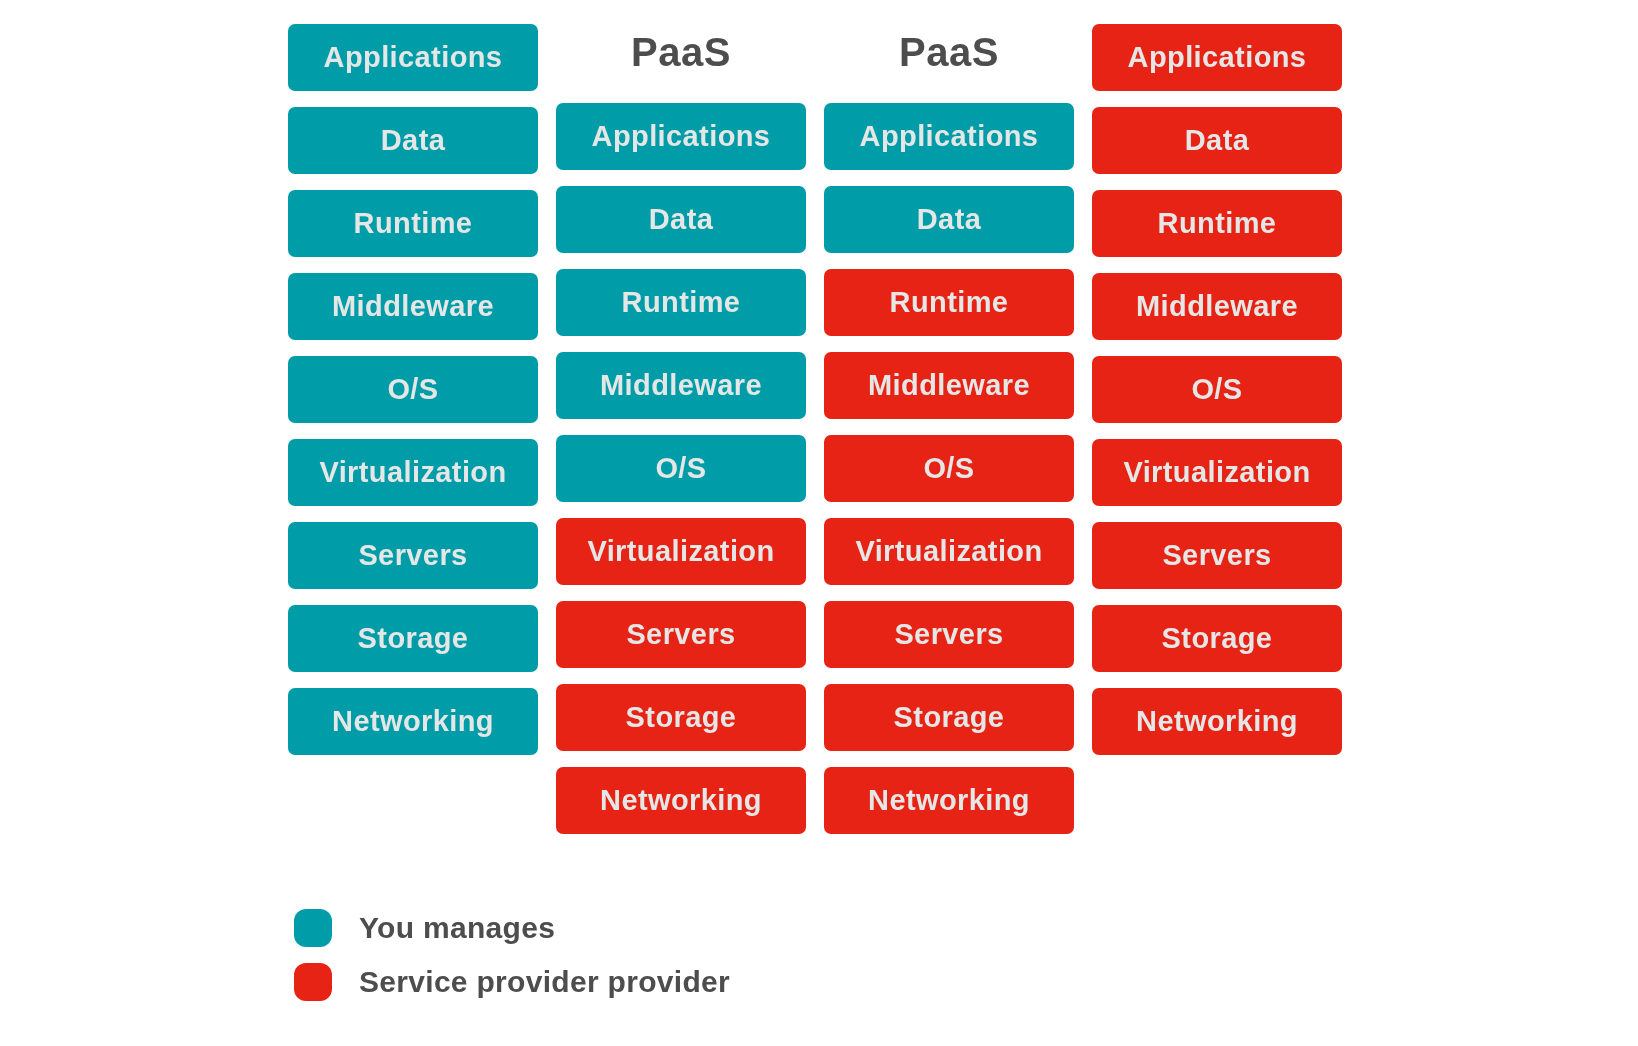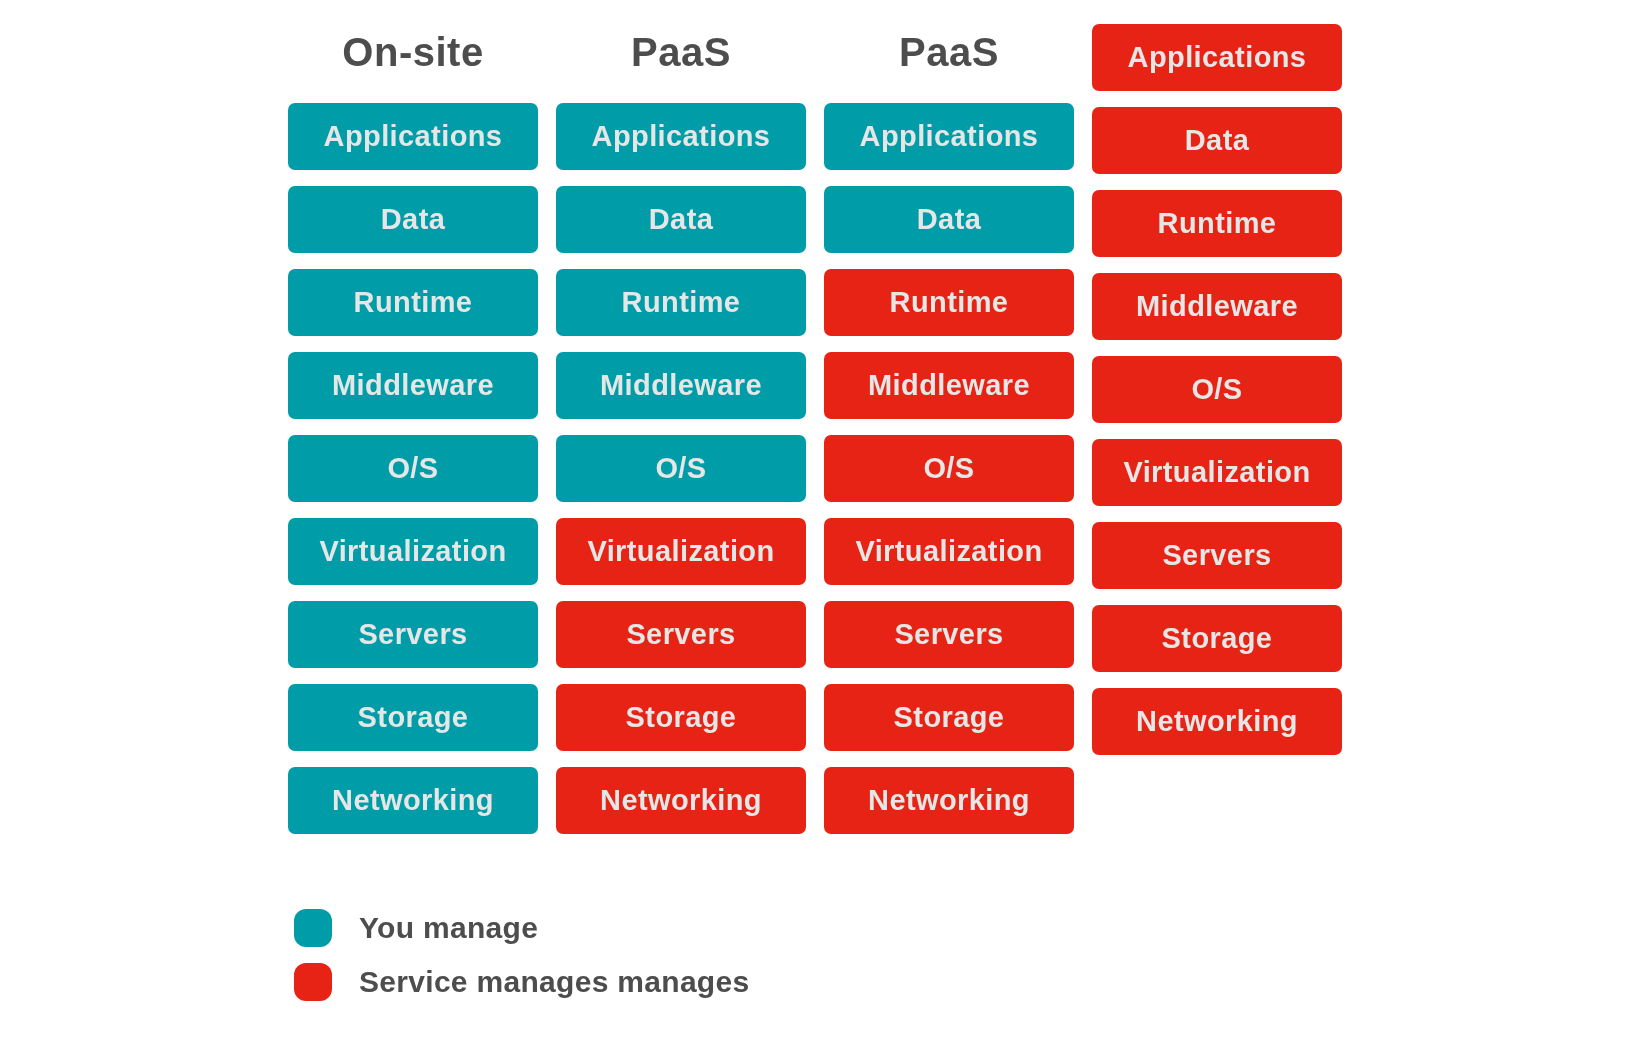--- a/index.html
+++ b/index.html
@@ -85,21 +85,20 @@
     letter-spacing: 0.3px;
   }
 </style>
 </head>
 <body>
 
 <div class="canvas">
 
   <div class="grid">
       <div class="column">
-        <div class="col-header">On-site</div>
         <div class="pill you">
           <span>Applications</span>
         </div>
         <div class="pill you">
           <span>Data</span>
         </div>
         <div class="pill you">
           <span>Runtime</span>
         </div>
         <div class="pill you">
@@ -208,21 +207,21 @@
         </div>
         <div class="pill provider">
           <span>Networking</span>
         </div>
       </div>
     </div>
 
   <div class="legend">
     <div class="legend-item">
       <div class="swatch you"></div>
-      <div class="legend-label">You manage</div>
+      <div class="legend-label">You manages</div>
     </div>
     <div class="legend-item">
       <div class="swatch provider"></div>
-      <div class="legend-label">Service manages manages</div>
+      <div class="legend-label">Service provider provider</div>
     </div>
   </div>
 
 </div>
 
 </body></html>

